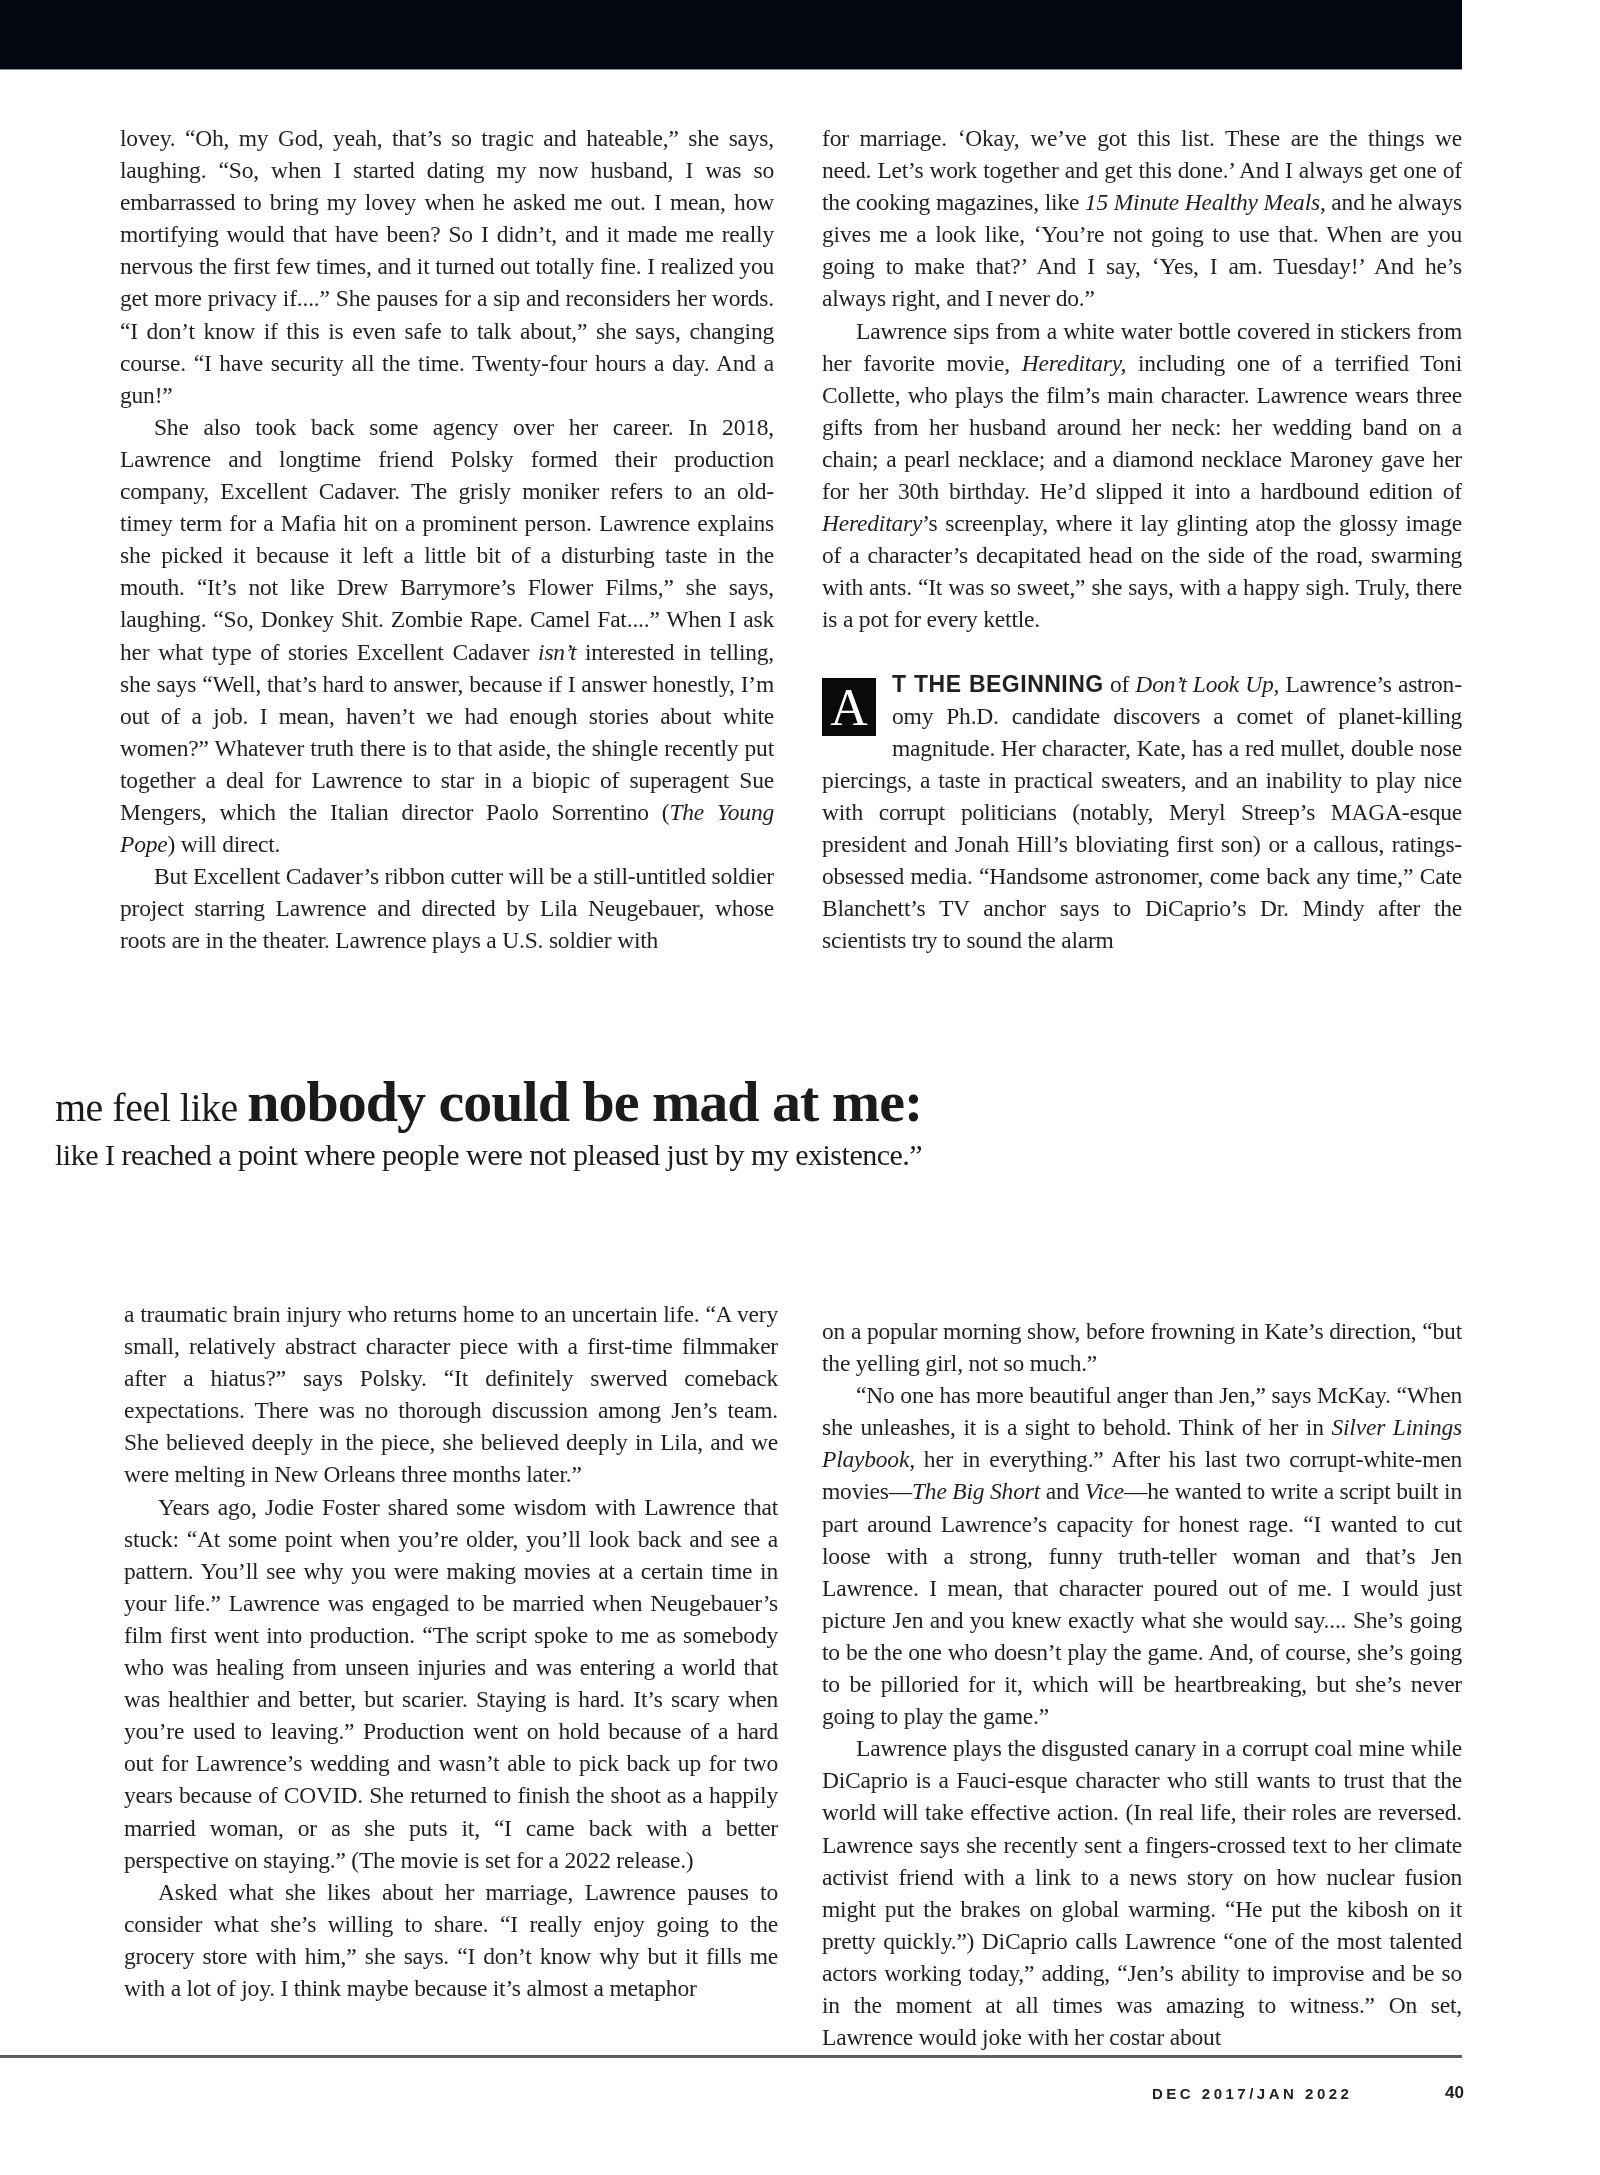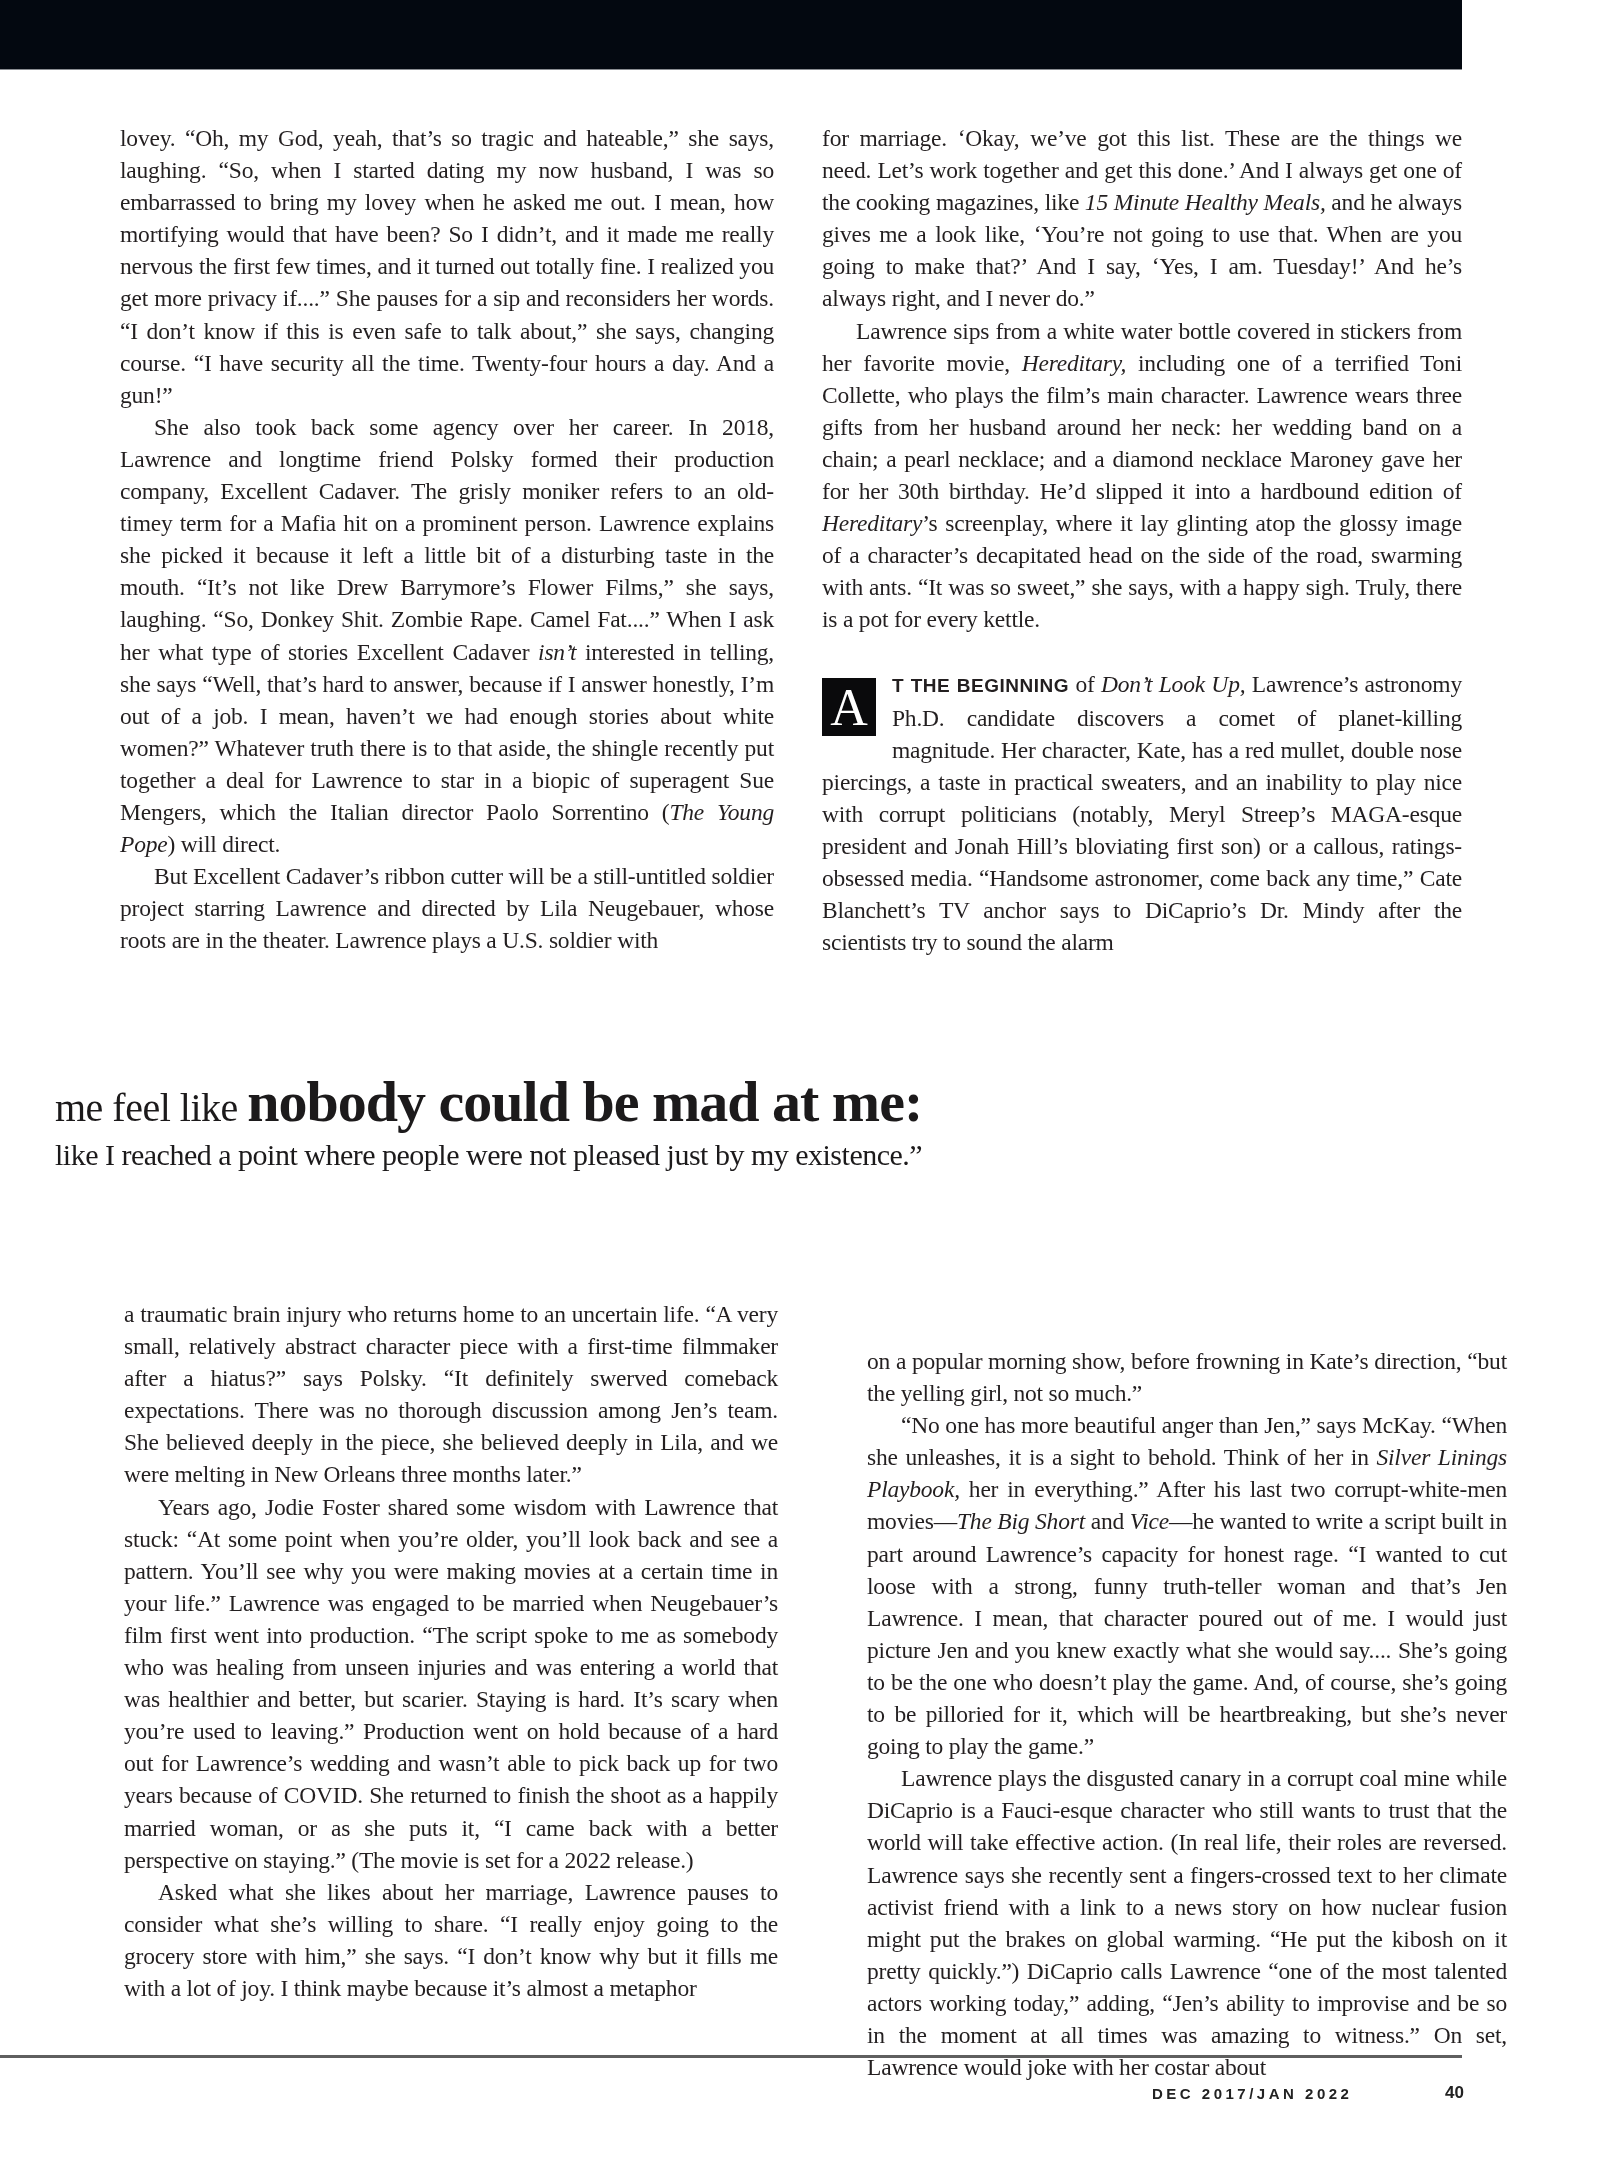--- a/index.html
+++ b/index.html
@@ -8,26 +8,26 @@
     .top-bar { position: absolute; left: 0; top: 0; width: 1462px; height: 69px; background: #030810;
                border-bottom: 1px solid #8a8d92; }
     .col { position: absolute; width: 654px; font-size: 23.5px; line-height: 32.1px;
            text-align: justify; hyphens: manual; letter-spacing: -0.2px; }
     .col p { margin: 0; }
     .col p.indent { text-indent: 34px; }
     .col p.gap { margin-top: 32px; }
     #col-top-left  { left: 120px; top: 122px; }
     #col-top-right { left: 822px; top: 122px; width: 640px; }
     #col-bot-left  { left: 124px; top: 1298px; }
-    #col-bot-right { left: 822px; top: 1345px; width: 640px; margin-left: 45px; }
+    #col-bot-right { left: 822px; top: 1315px; width: 640px; }
     .dropcap { float: left; width: 54px; height: 58px; background: #0a0a0c; color: #fff;
                font-size: 52px; line-height: 60px; text-align: center; margin: 10px 16px 0 0;
                font-family: "Liberation Serif", serif; }
     .lead-in { font-family: "Liberation Sans", "DejaVu Sans", sans-serif; font-weight: bold;
-               font-size: 19px; letter-spacing: 0.5px; margin-top: 20px; }
+               font-size: 23px; letter-spacing: 0.5px; margin-top: 20px; }
     em { font-style: italic; }
     .pull { position: absolute; left: 55px; font-family: "Liberation Serif", "DejaVu Serif", serif;
             color: #1c1a1b; white-space: nowrap; letter-spacing: -0.5px; }
     #pull-line-1 { top: 1068px; }
     #pull-line-1 .light { font-size: 40px; }
     #pull-line-1 .bold { font-size: 58px; font-weight: bold; letter-spacing: -1px; }
     #pull-line-2 { top: 1138px; font-size: 30px; }
     .divider { position: absolute; left: 0; top: 2055px; width: 1462px; height: 3px; background: #5f5f5f; }
     .footer-issue { position: absolute; left: 1152px; top: 2085px; font-family: "Liberation Sans", "DejaVu Sans", sans-serif;
                     font-weight: bold; font-size: 15px; letter-spacing: 3.5px; color: #222; }

